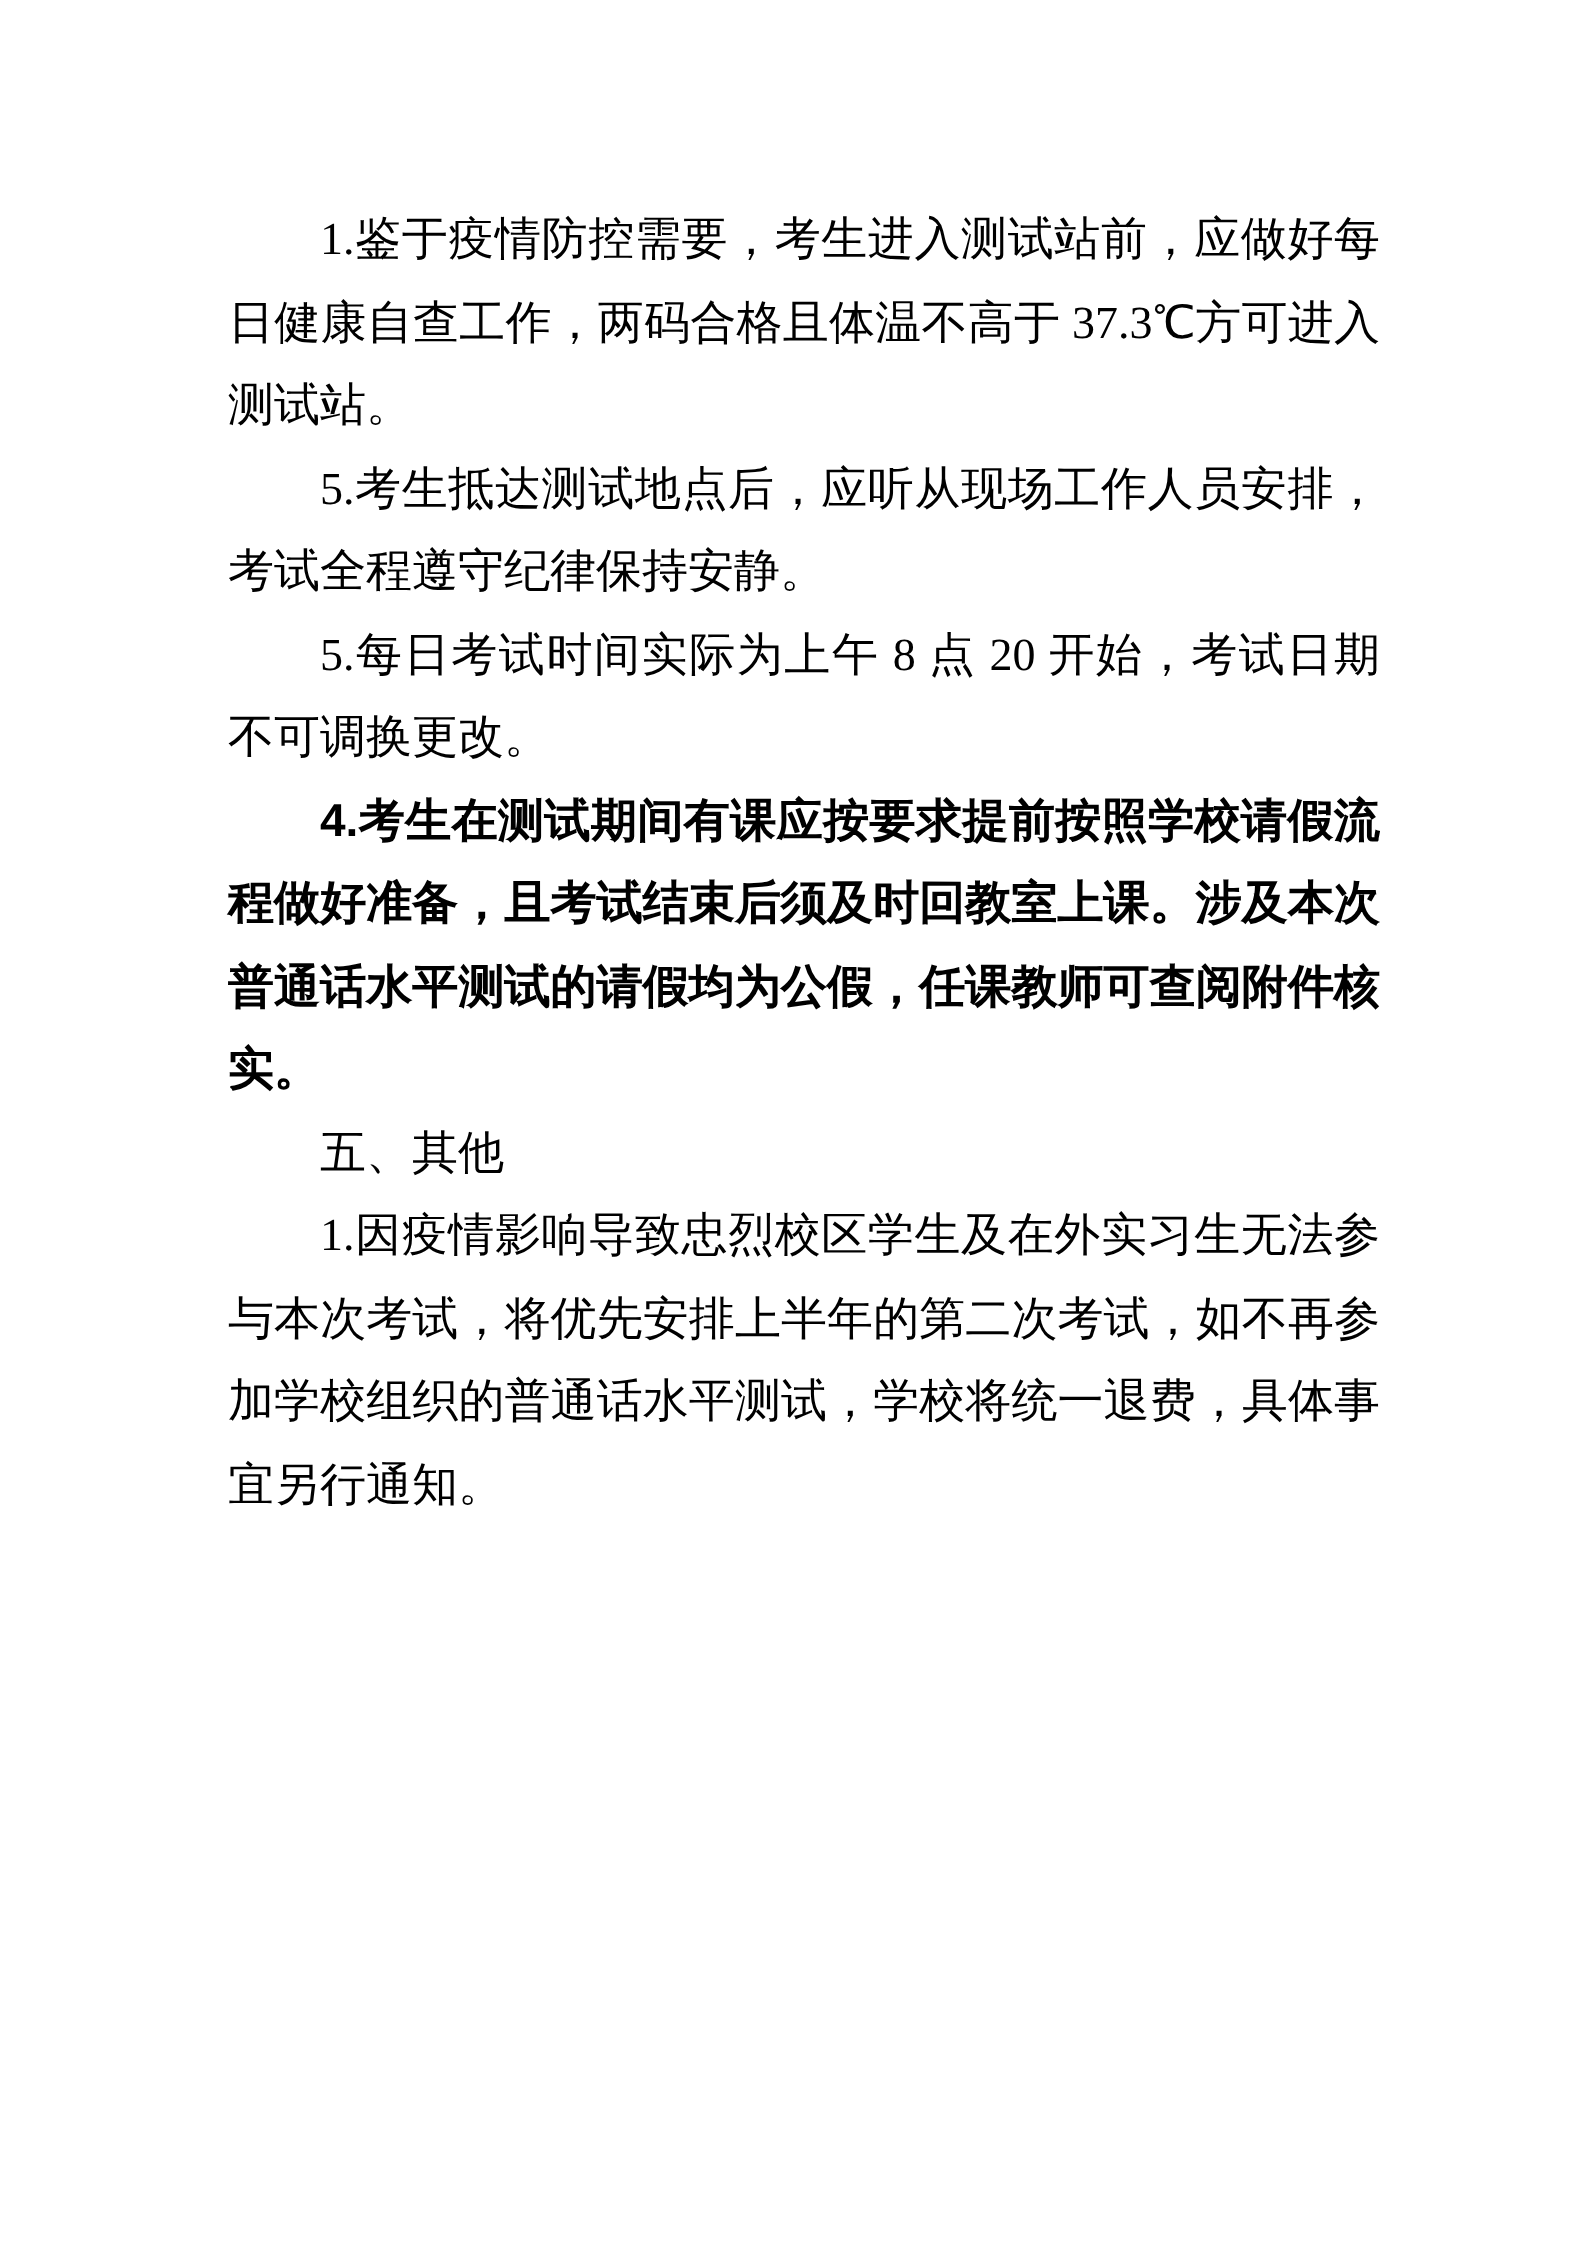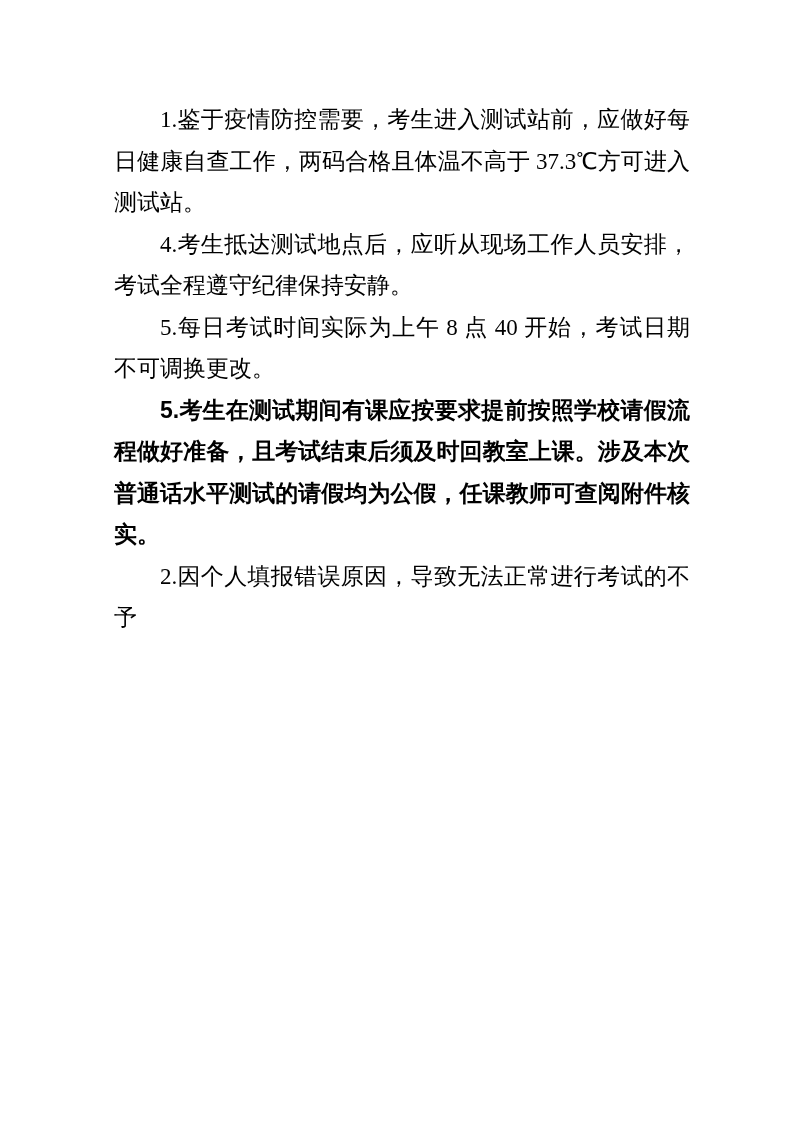--- a/index.html
+++ b/index.html
@@ -43,24 +43,25 @@
 </head>
 <body>
 
 <div class="page">
   <div class="doc-body">
 
     <p><span>1.鉴于疫情防控需要，考生进入测试站前，应做好每日健康自查工作，两码合格且体温不高于 37.3℃方可进入测试站。</span></p>
 
 
 
-    <p><span>4.考生抵达测试地点后，应听从现场工作人员安排，考试全程遵守纪律保持安静。</span></p>
+    <p><span>5.考生抵达测试地点后，应听从现场工作人员安排，考试全程遵守纪律保持安静。</span></p>
 
-    <p><span>5.每日考试时间实际为上午 8 点 40 开始，考试日期不可调换更改。</span></p>
+    <p><span>5.每日考试时间实际为上午 8 点 20 开始，考试日期不可调换更改。</span></p>
 
-    <p><span class="bold-run">5.考生在测试期间有课应按要求提前按照学校请假流程做好准备，且考试结束后须及时回教室上课。涉及本次普通话水平测试的请假均为公假，任课教师可查阅附件核实。</span></p>
+    <p><span class="bold-run">4.考生在测试期间有课应按要求提前按照学校请假流程做好准备，且考试结束后须及时回教室上课。涉及本次普通话水平测试的请假均为公假，任课教师可查阅附件核实。</span></p>
 
+    <p><span>五、其他</span></p>
 
+    <p><span>1.因疫情影响导致忠烈校区学生及在外实习生无法参与本次考试，将优先安排上半年的第二次考试，如不再参加学校组织的普通话水平测试，学校将统一退费，具体事宜另行通知。</span></p>
 
-    <p><span>2.因个人填报错误原因，导致无法正常进行考试的不予</span></p>
 
   </div>
 </div>
 
 </body></html>

